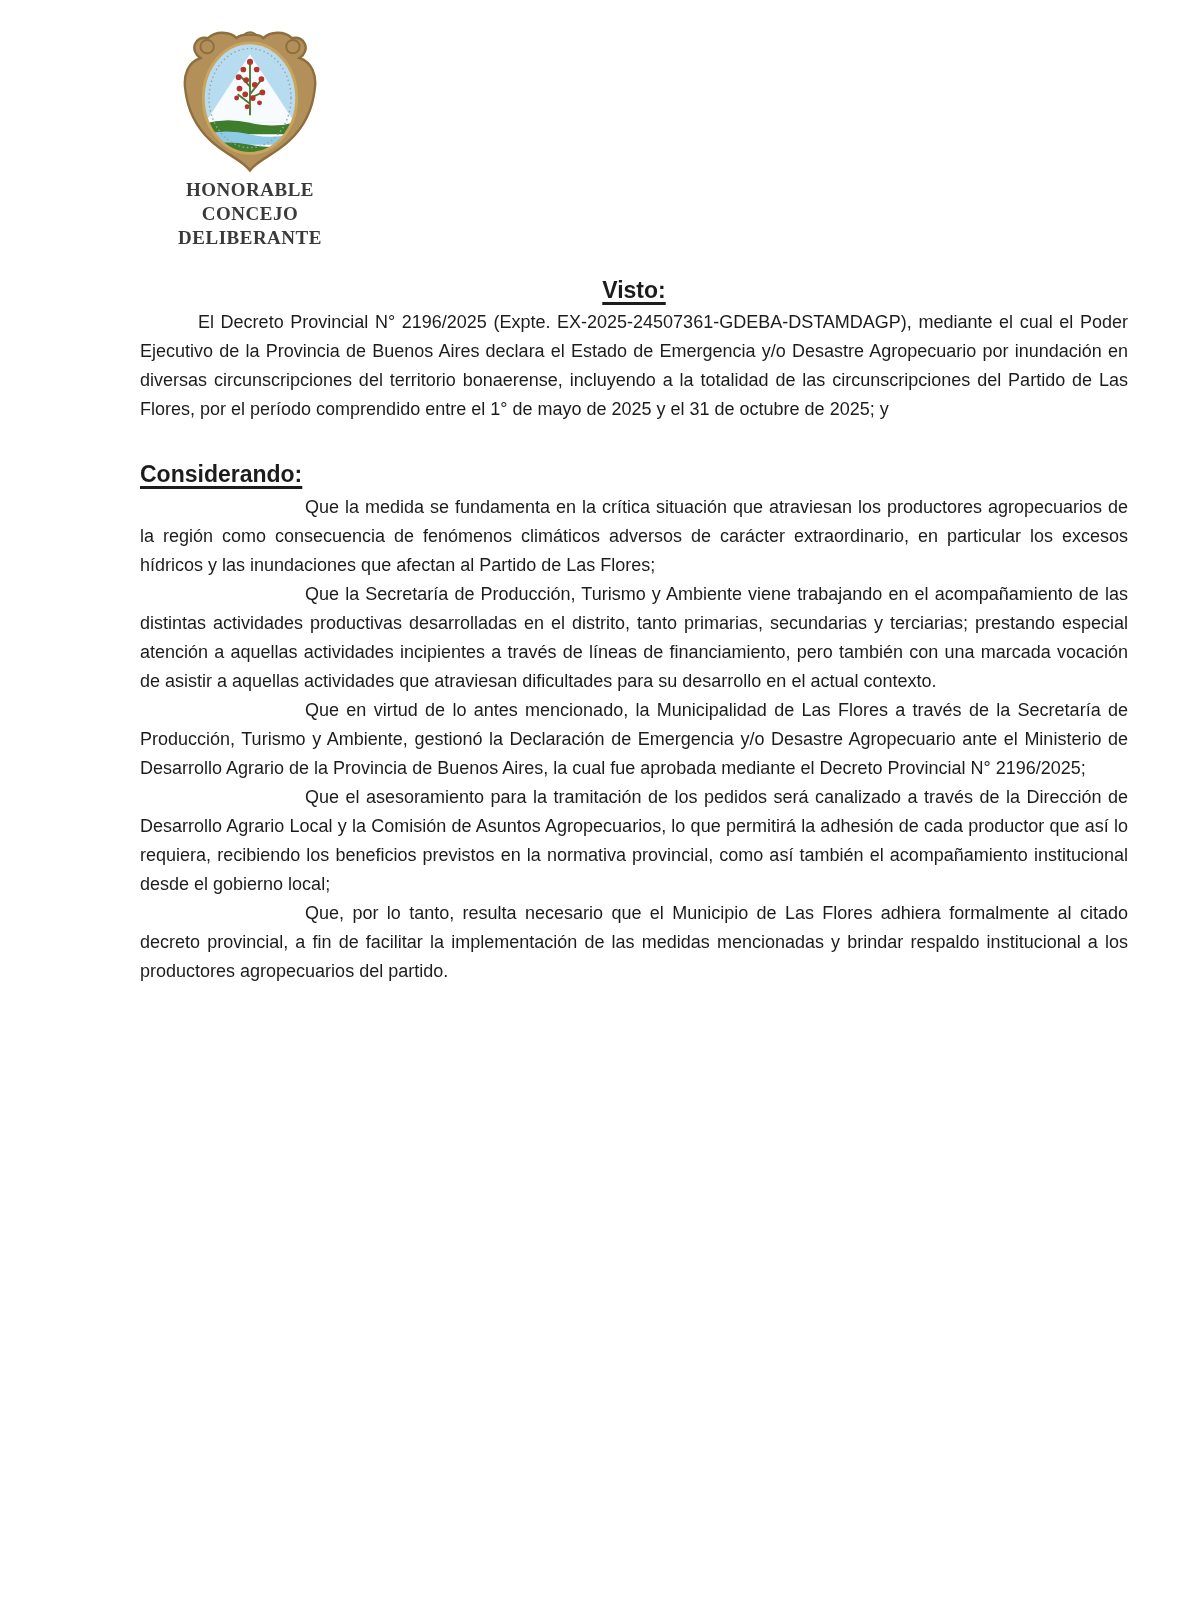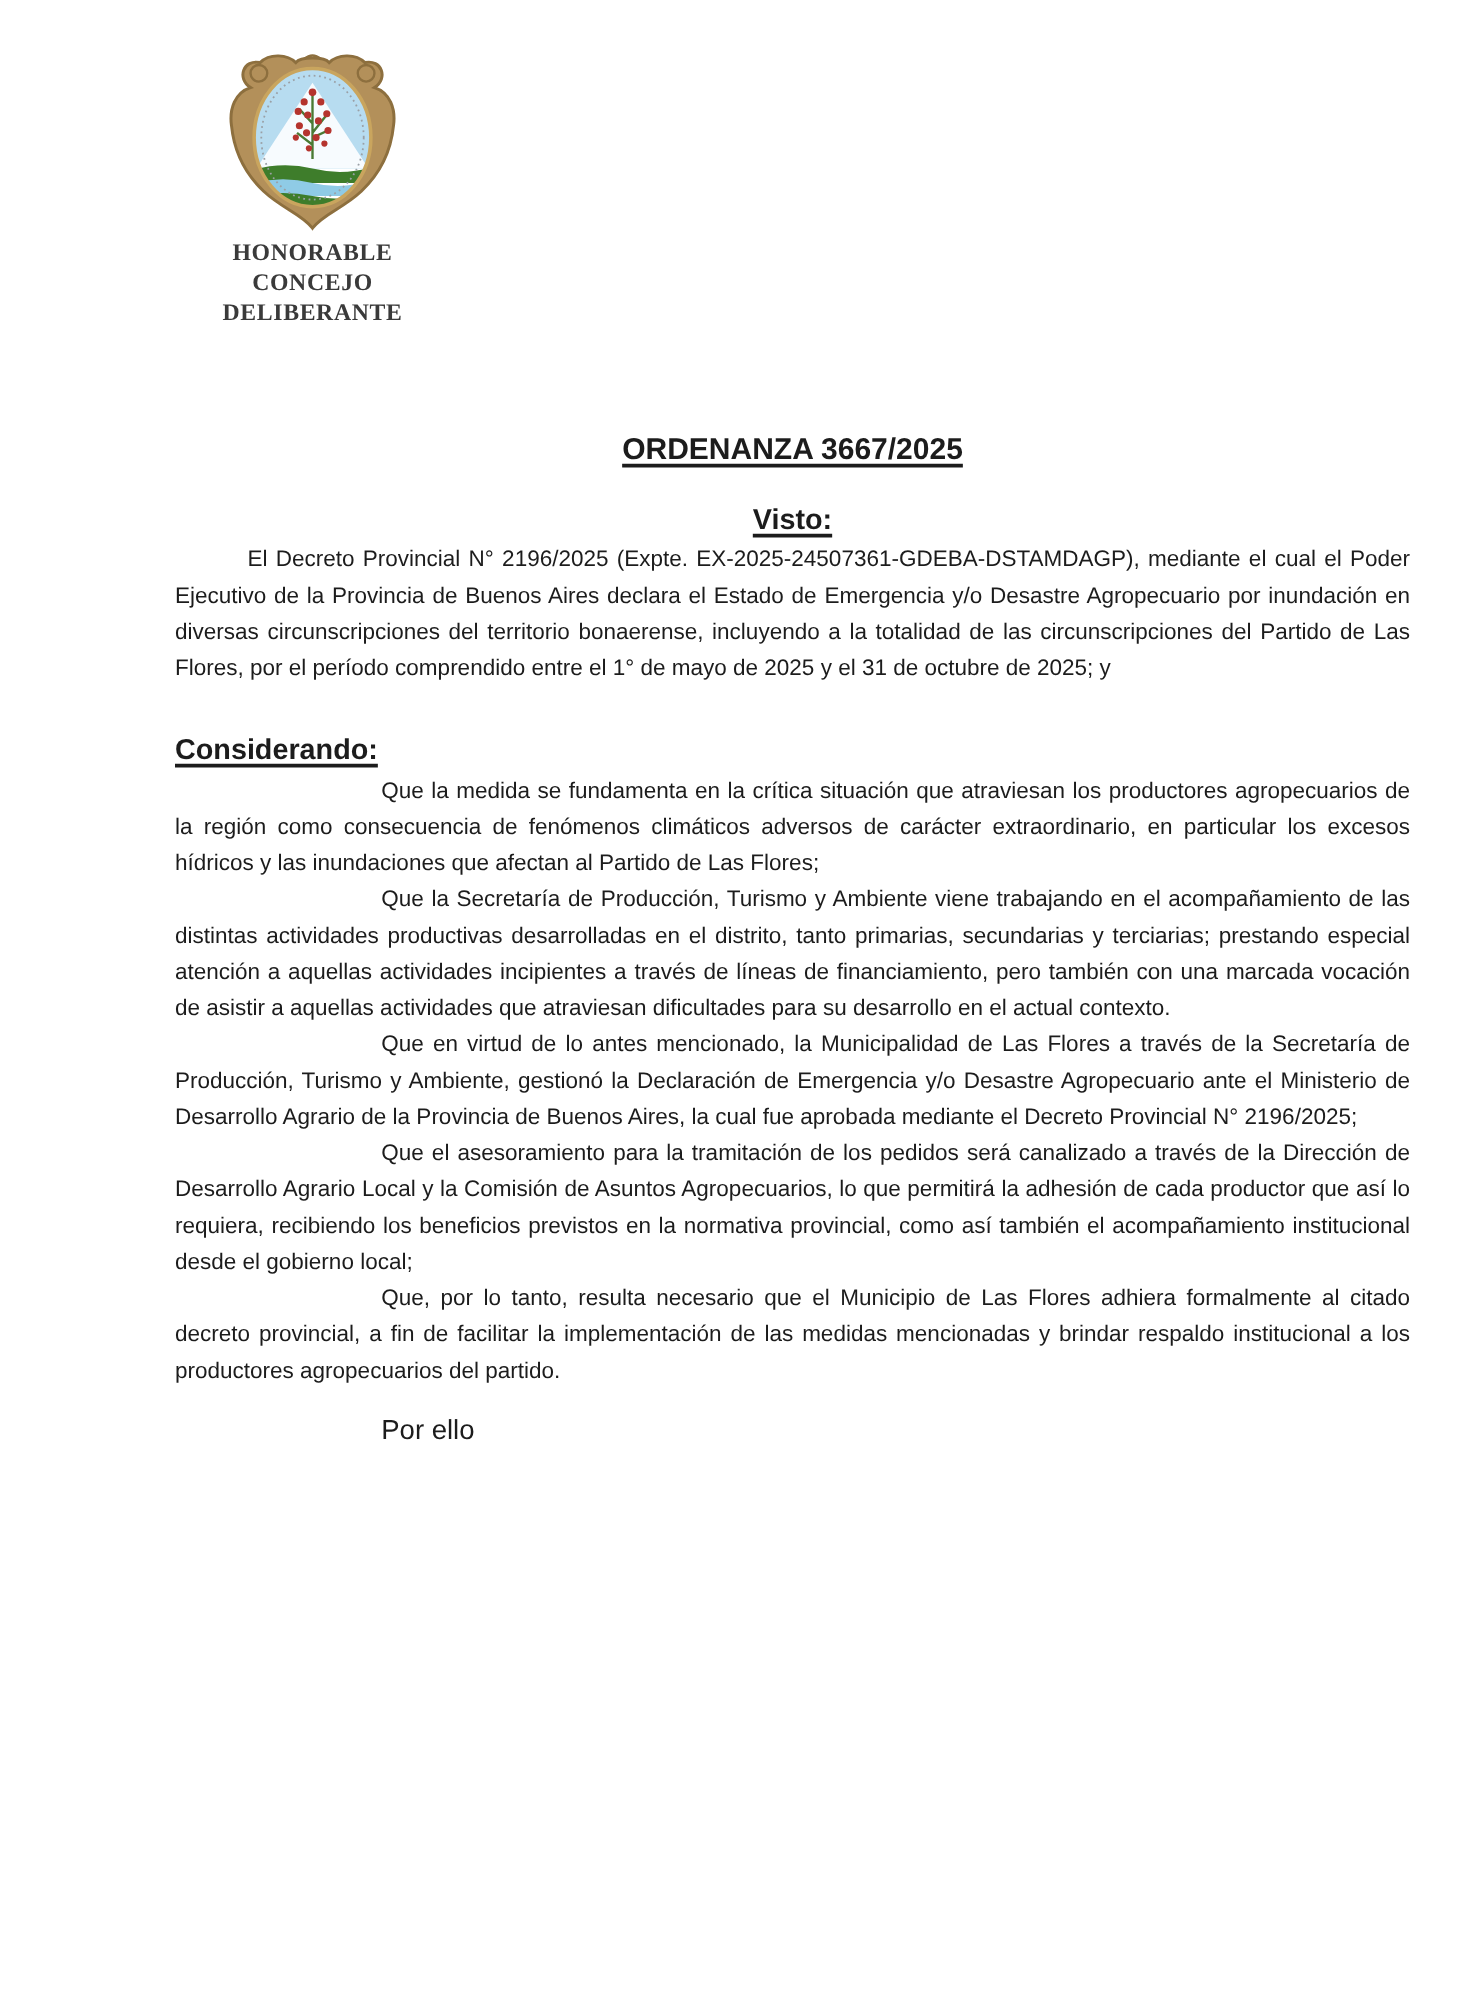--- a/index.html
+++ b/index.html
@@ -10,21 +10,21 @@
   .page {
     position: relative;
     width: 1184px;
     height: 1600px;
     background: #ffffff;
     color: #1c1c1c;
     font-family: "Liberation Sans", sans-serif;
     overflow: hidden;
   }
   .logo-block {
-    padding-top: 38px;
+    padding-top: 26px;
     margin-left: 138px;
     width: 224px;
     text-align: center;
   }
   .org-name {
     font-family: "Liberation Serif", serif;
     font-weight: bold;
     color: #3a3a3a;
     font-size: 19px;
     line-height: 24px;
@@ -128,30 +128,28 @@
 
       <ellipse cx="85" cy="74" rx="43" ry="52" fill="none" stroke="#9aa0a6" stroke-width="1.5" stroke-dasharray="1.5,3"></ellipse>
       <ellipse cx="85" cy="74" rx="49" ry="58" fill="none" stroke="#c9a55e" stroke-width="3"></ellipse>
     </svg>
     <div class="org-name">HONORABLE</div>
     <div class="org-name">CONCEJO DELIBERANTE</div>
   </div>
 
   <div class="content">
 
-    <div class="doc-title">ORDENANZA 3667/2025</div>
 
     <div class="section-heading h-visto">Visto:</div>
 
     <p class="body-par p-visto">El Decreto Provincial N° 2196/2025 (Expte. EX-2025-24507361-GDEBA-DSTAMDAGP), mediante el cual el Poder Ejecutivo de la Provincia de Buenos Aires declara el Estado de Emergencia y/o Desastre Agropecuario por inundación en diversas circunscripciones del territorio bonaerense, incluyendo a la totalidad de las circunscripciones del Partido de Las Flores, por el período comprendido entre el 1° de mayo de 2025 y el 31 de octubre de 2025; y</p>
 
     <div class="section-heading h-cons">Considerando:</div>
 
     <p class="body-par p-cons">Que la medida se fundamenta en la crítica situación que atraviesan los productores agropecuarios de la región como consecuencia de fenómenos climáticos adversos de carácter extraordinario, en particular los excesos hídricos y las inundaciones que afectan al Partido de Las Flores;</p>
     <p class="body-par p-cons">Que la Secretaría de Producción, Turismo y Ambiente viene trabajando en el acompañamiento de las distintas actividades productivas desarrolladas en el distrito, tanto primarias, secundarias y terciarias; prestando especial atención a aquellas actividades incipientes a través de líneas de financiamiento, pero también con una marcada vocación de asistir a aquellas actividades que atraviesan dificultades para su desarrollo en el actual contexto.</p>
     <p class="body-par p-cons">Que en virtud de lo antes mencionado, la Municipalidad de Las Flores a través de la Secretaría de Producción, Turismo y Ambiente, gestionó la Declaración de Emergencia y/o Desastre Agropecuario ante el Ministerio de Desarrollo Agrario de la Provincia de Buenos Aires, la cual fue aprobada mediante el Decreto Provincial N° 2196/2025;</p>
     <p class="body-par p-cons">Que el asesoramiento para la tramitación de los pedidos será canalizado a través de la Dirección de Desarrollo Agrario Local y la Comisión de Asuntos Agropecuarios, lo que permitirá la adhesión de cada productor que así lo requiera, recibiendo los beneficios previstos en la normativa provincial, como así también el acompañamiento institucional desde el gobierno local;</p>
     <p class="body-par p-cons">Que, por lo tanto, resulta necesario que el Municipio de Las Flores adhiera formalmente al citado decreto provincial, a fin de facilitar la implementación de las medidas mencionadas y brindar respaldo institucional a los productores agropecuarios del partido.</p>
 
-    <p class="closing">Por ello</p>
 
   </div>
 </div>
 
 </body></html>

